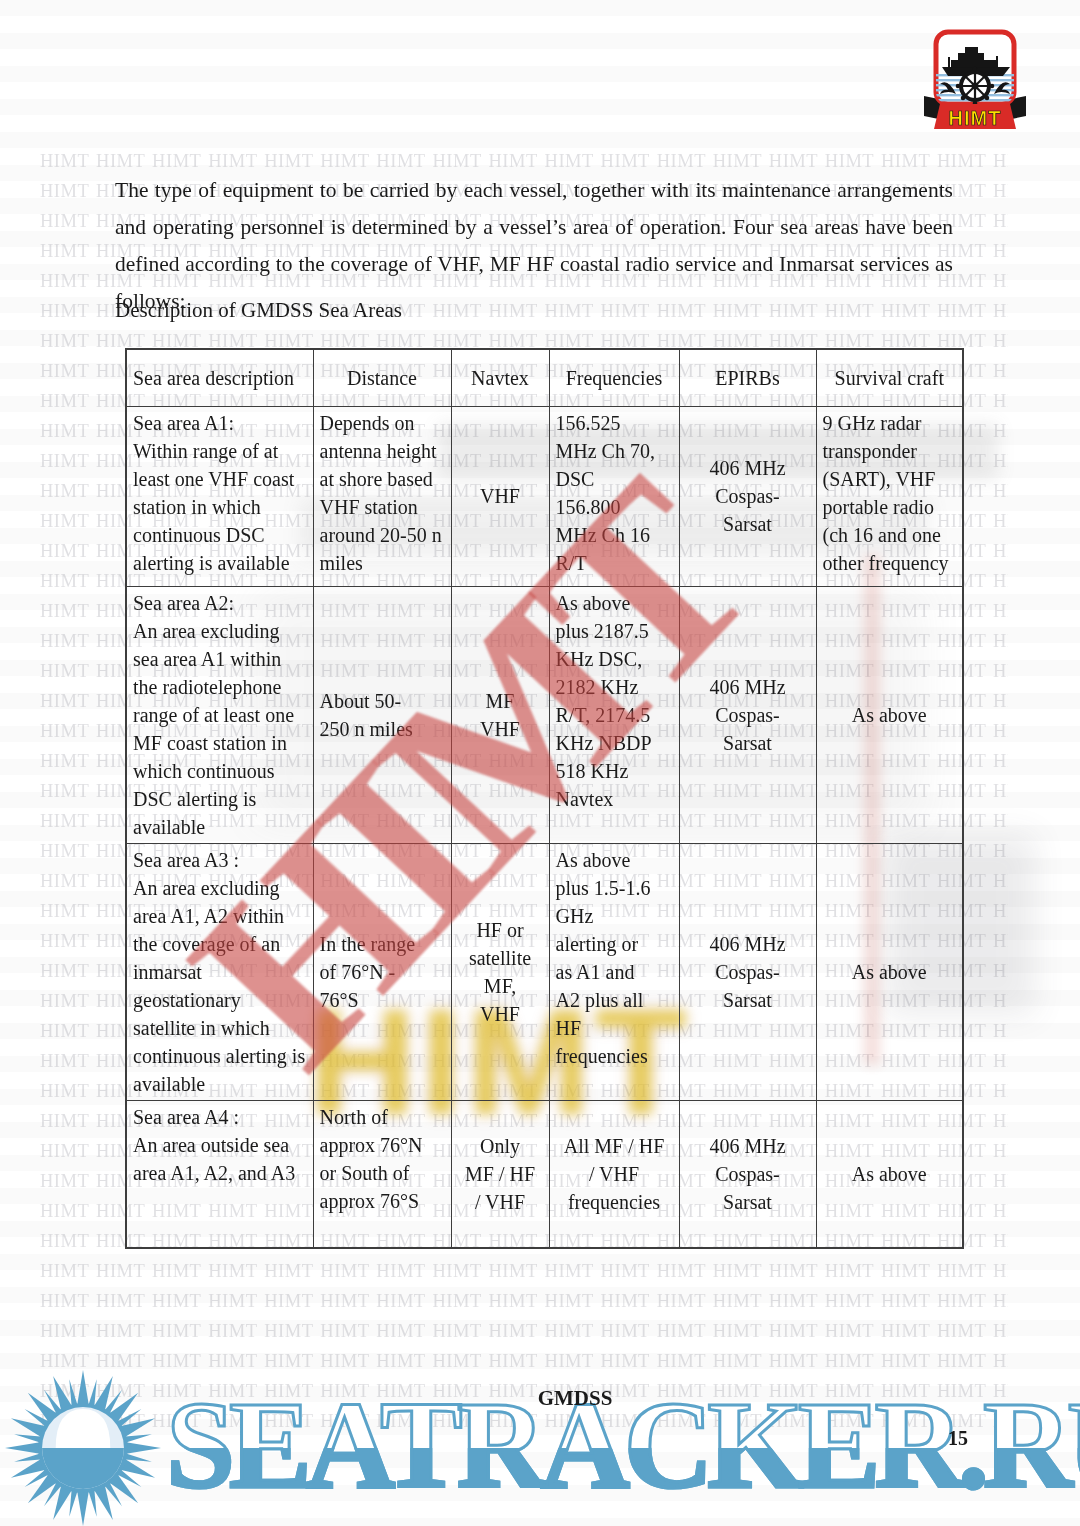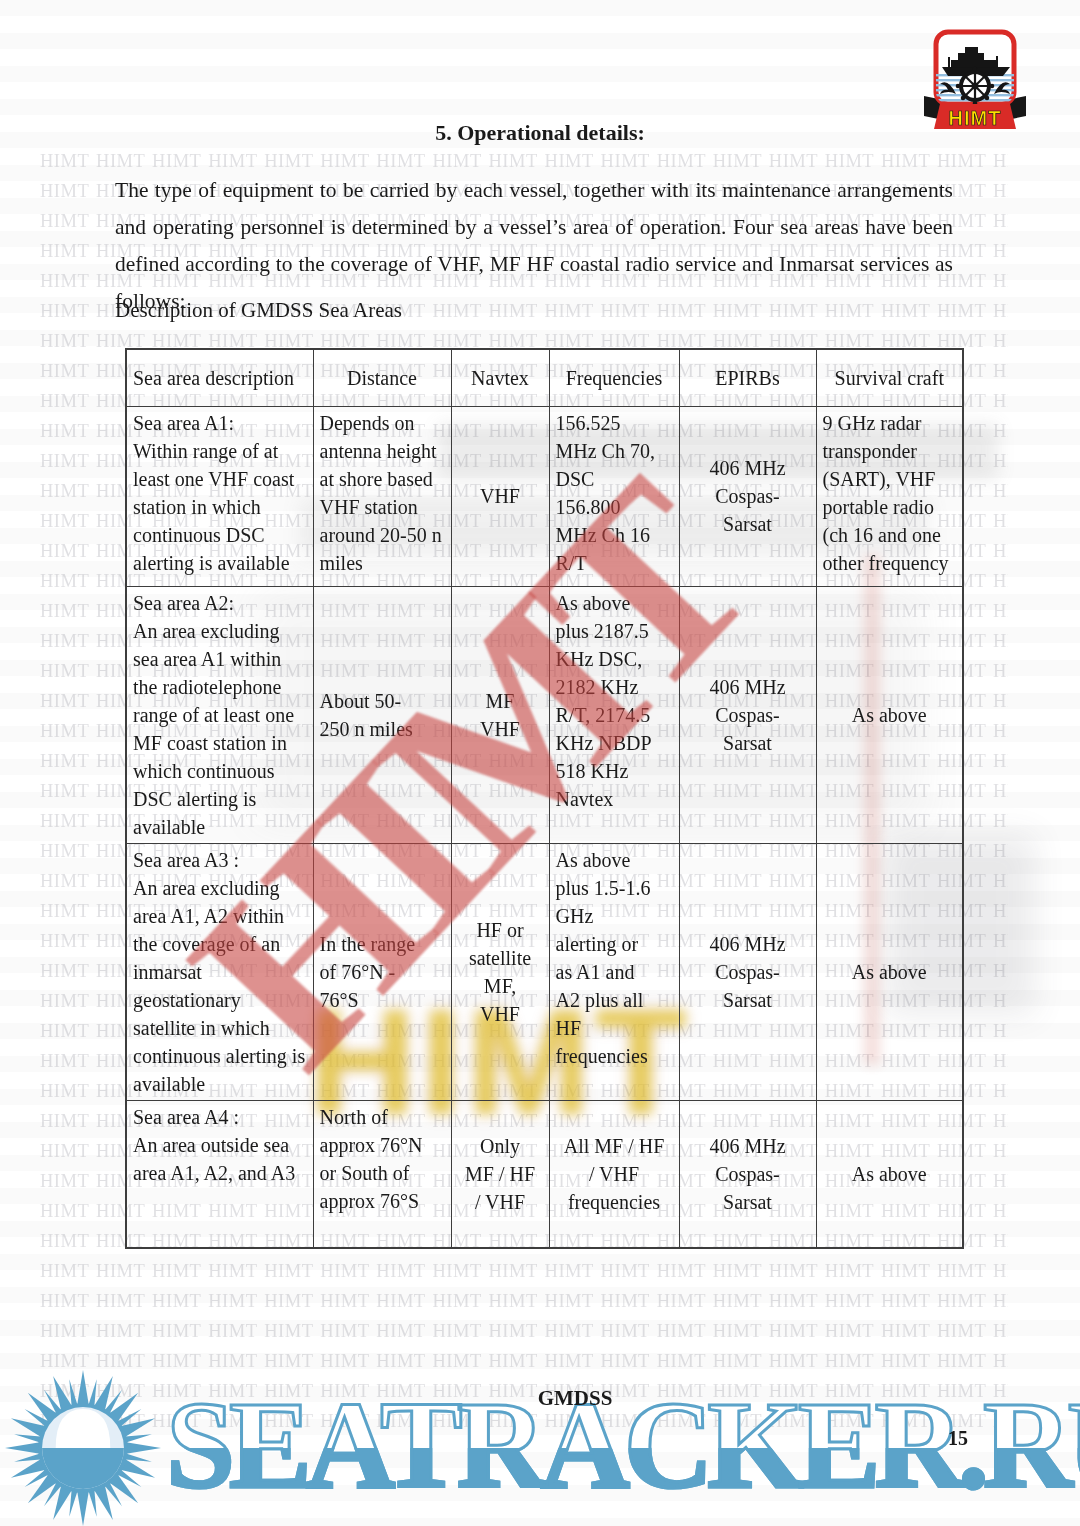--- a/index.html
+++ b/index.html
@@ -216,21 +216,20 @@
           <circle cx="45" cy="72" r="2.3"></circle>
             <circle cx="69" cy="72" r="2.3"></circle>
         </g>
       </g>
     </g>
 
     <polygon points="22,78 92,78 98,103 16,103" fill="#d92b27"></polygon>
     <text x="57" y="99" text-anchor="middle" font-family="Liberation Sans, sans-serif" font-size="20" font-weight="bold" fill="#ffe000" stroke="#1a1a1a" stroke-width="0.7" letter-spacing="1">HIMT</text>
   </svg>
 
-  <div class="main-heading">5. Operational details:</div>
 
   <div class="intro-text">The type of equipment to be carried by each vessel, together with its maintenance arrangements and operating personnel is determined by a vessel’s area of operation. Four sea areas have been defined according to the coverage of VHF, MF HF coastal radio service and Inmarsat services as follows:</div>
 
   <div class="sub-heading">Description of GMDSS Sea Areas</div>
 
   <table class="sea-table">
     <colgroup>
       <col style="width:187px">
         <col style="width:138px">
         <col style="width:98px">

